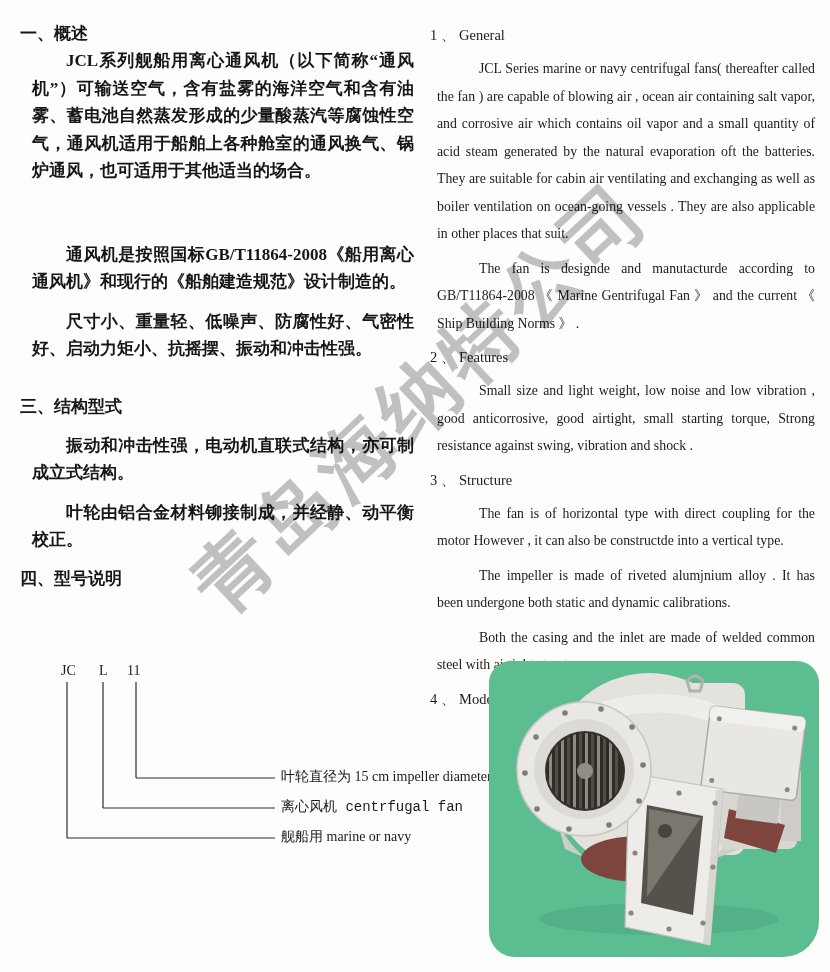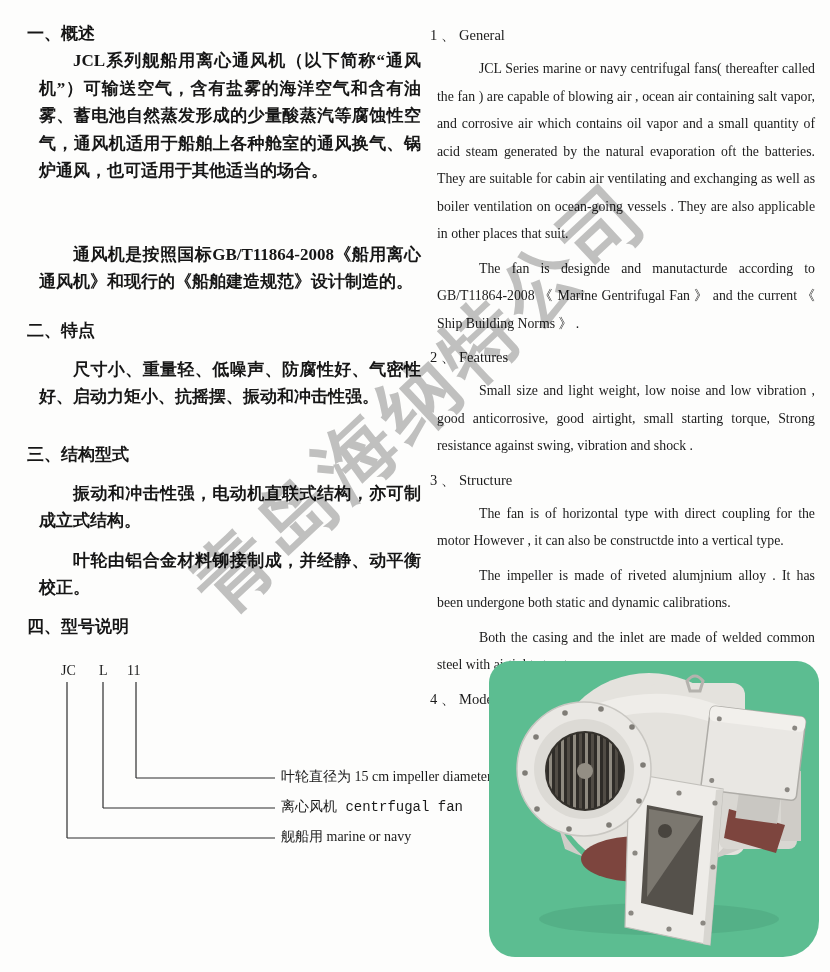--- a/index.html
+++ b/index.html
@@ -5,21 +5,21 @@
   html,body{margin:0;padding:0;background:#ffffff;}
   .page{
     position:relative;
     width:830px;height:972px;
     background:#fdfdfc;
     overflow:hidden;
     color:#161616;
   }
   
   .col-left{
-    position:absolute;left:27px;top:20px;width:406px;
+    position:absolute;left:20px;top:20px;width:406px;
     font-family:"Liberation Serif","DejaVu Serif",serif;
     font-weight:700;font-size:17px;line-height:27.5px;
     text-align:justify;
   }
   .col-left h3{margin:0;padding:0;font-size:17px;line-height:27px;font-weight:700;}
   .col-left p{margin:12px;padding:0;text-indent:2em;}
   .cl-p1{margin-top:0 !important;}
   .cl-p2{margin-top:56px !important;}
   .cl-h2{margin-top:21px !important;}
   .cl-h3{margin-top:30px !important;}
@@ -71,21 +71,20 @@
 <body>
 
 <div class="page">
 
   <div class="watermark">青岛海纳特公司</div>
 
   <div class="col-left">
     <h3>一、概述</h3>
     <p class="cl-p1">JCL系列舰船用离心通风机（以下简称“通风机”）可输送空气，含有盐雾的海洋空气和含有油雾、蓄电池自然蒸发形成的少量酸蒸汽等腐蚀性空气，通风机适用于船舶上各种舱室的通风换气、锅炉通风，也可适用于其他适当的场合。</p>
     <p class="cl-p2">通风机是按照国标GB/T11864-2008《船用离心通风机》和现行的《船舶建造规范》设计制造的。</p>
-    <h3 class="cl-h2">二、特点</h3>
     <p>尺寸小、重量轻、低噪声、防腐性好、气密性好、启动力矩小、抗摇摆、振动和冲击性强。</p>
     <h3 class="cl-h3">三、结构型式</h3>
     <p>振动和冲击性强，电动机直联式结构，亦可制成立式结构。</p>
     <p>叶轮由铝合金材料铆接制成，并经静、动平衡校正。</p>
     <h3 class="cl-h4">四、型号说明</h3>
   </div>
 
   <div class="col-right">
     <h3>1 、 General</h3>
     <p>JCL Series marine or navy centrifugal fans( thereafter called the fan ) are capable of blowing air , ocean air containing salt vapor, and corrosive air which contains oil vapor and a small quantity of acid steam generated by the natural evaporation oft the batteries. They are suitable for cabin air ventilating and exchanging as well as boiler ventilation on ocean-going vessels . They are also applicable in other places that suit.</p>

